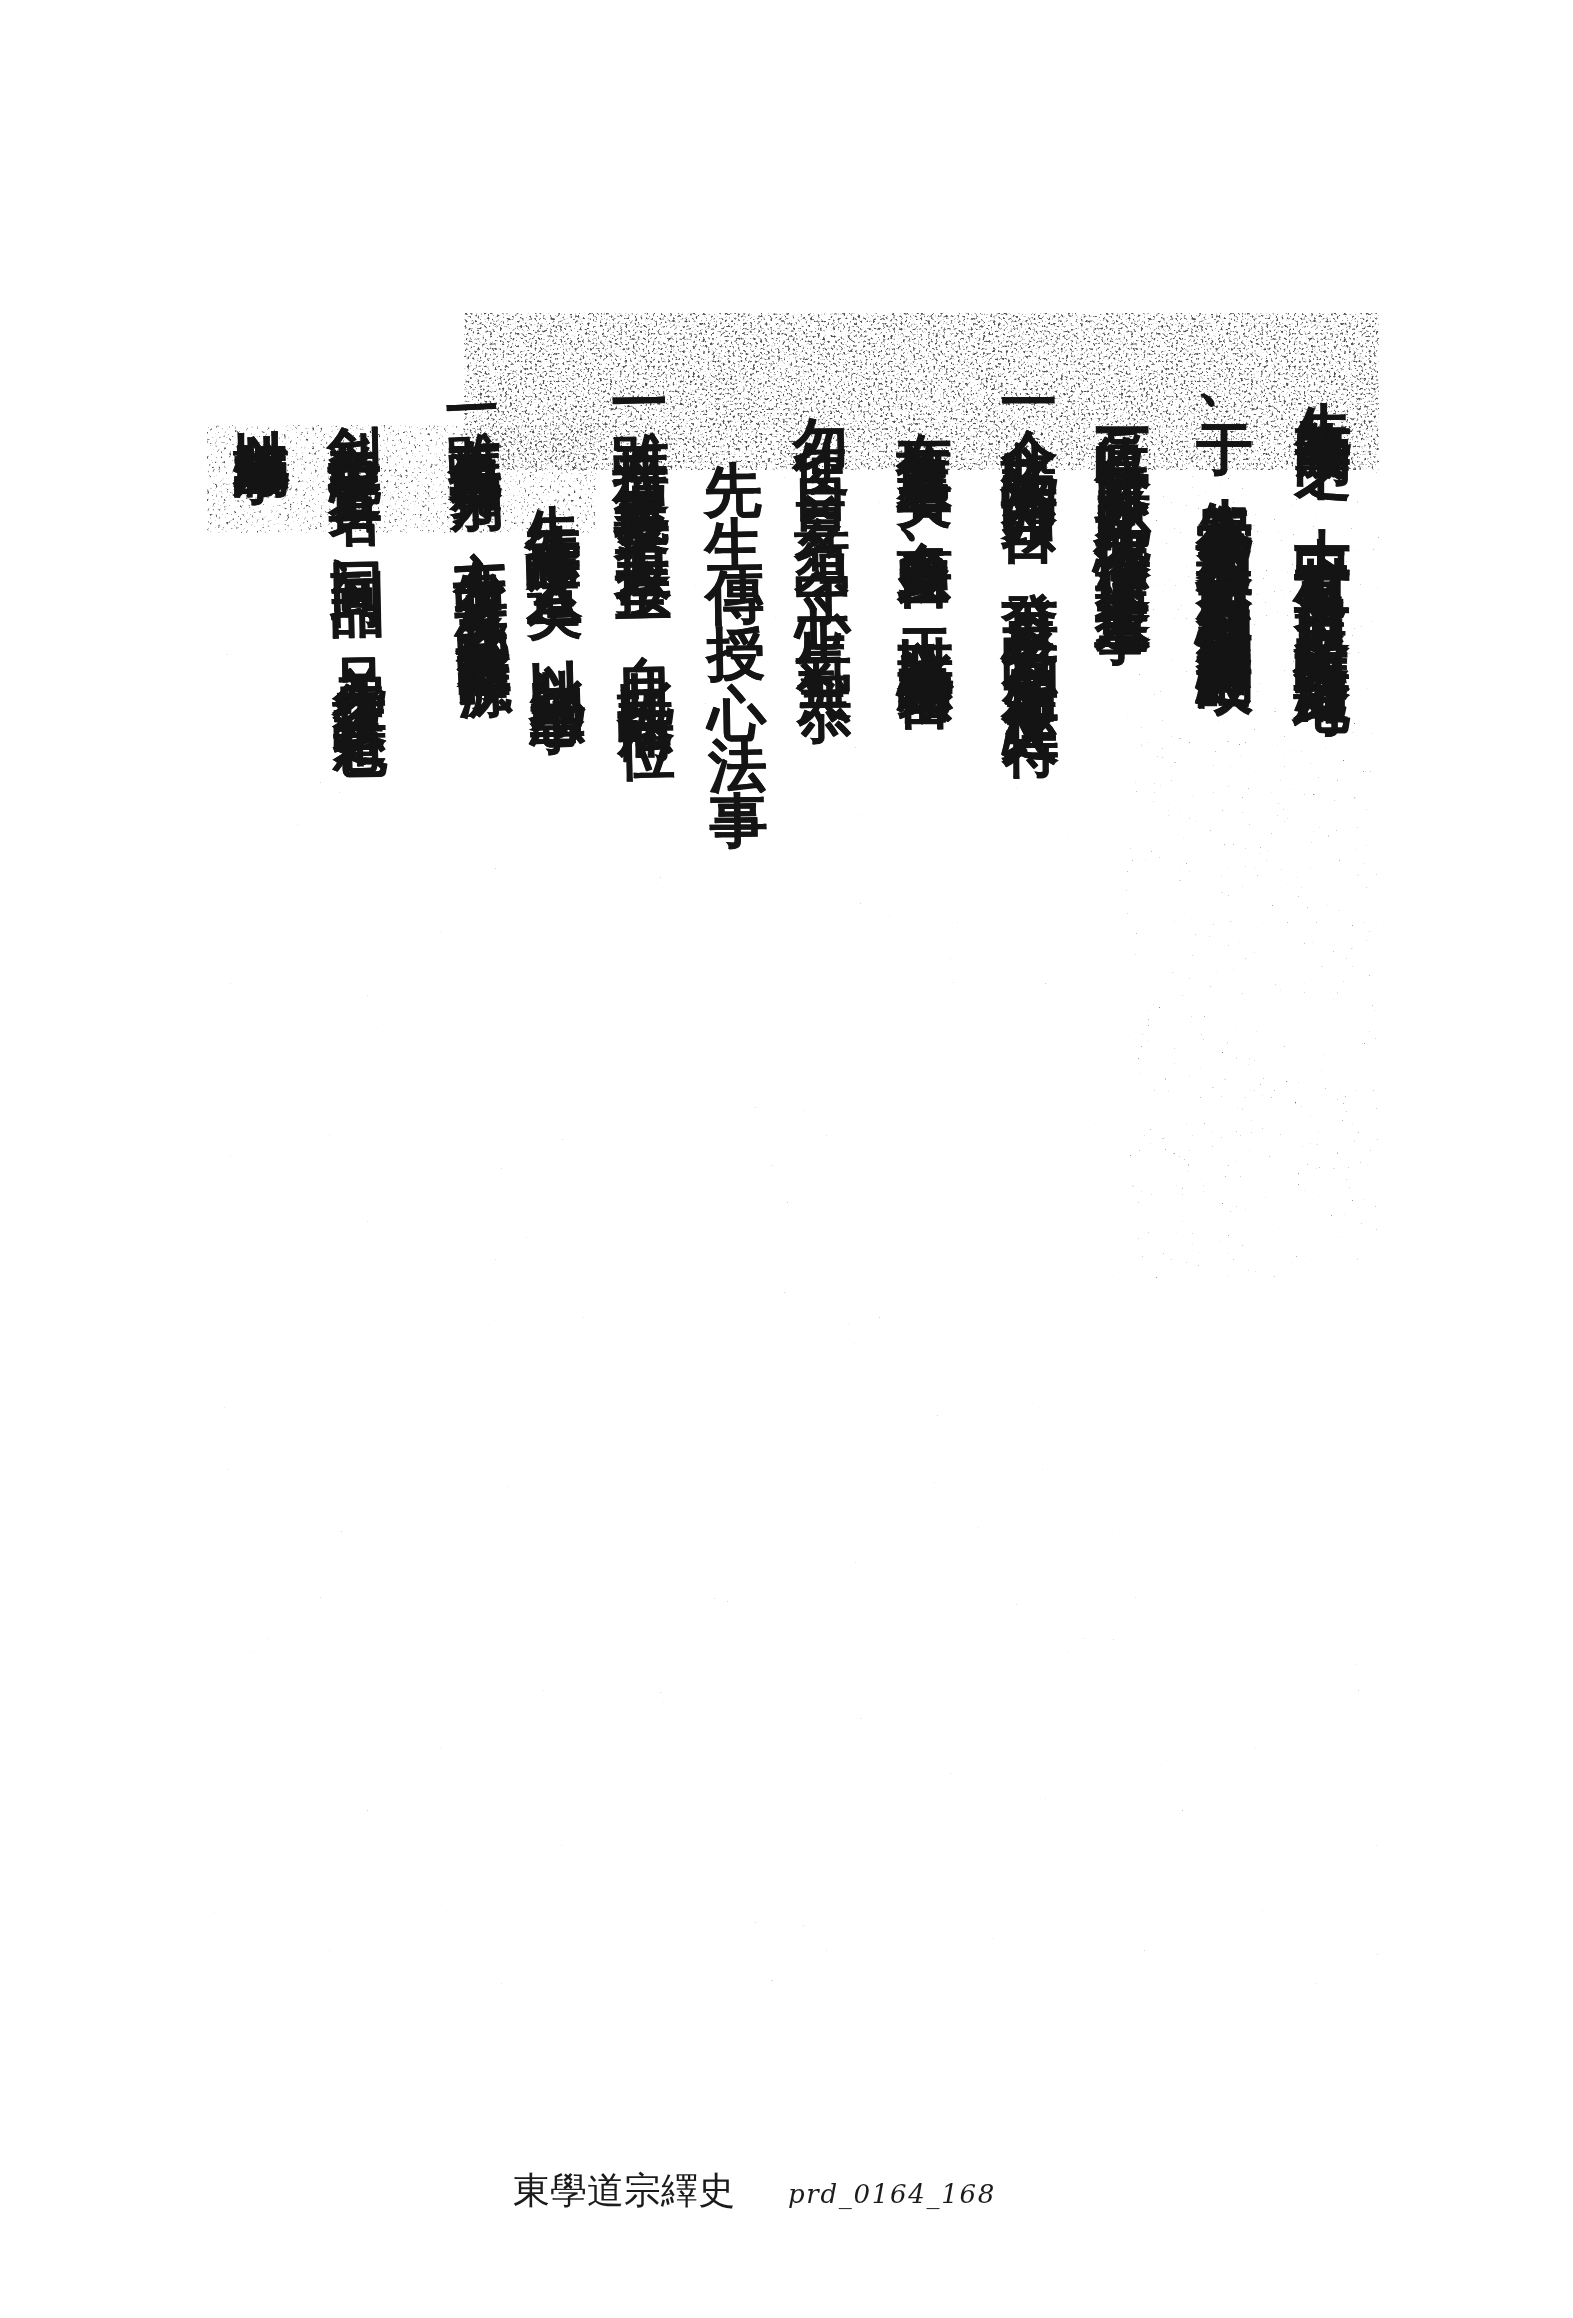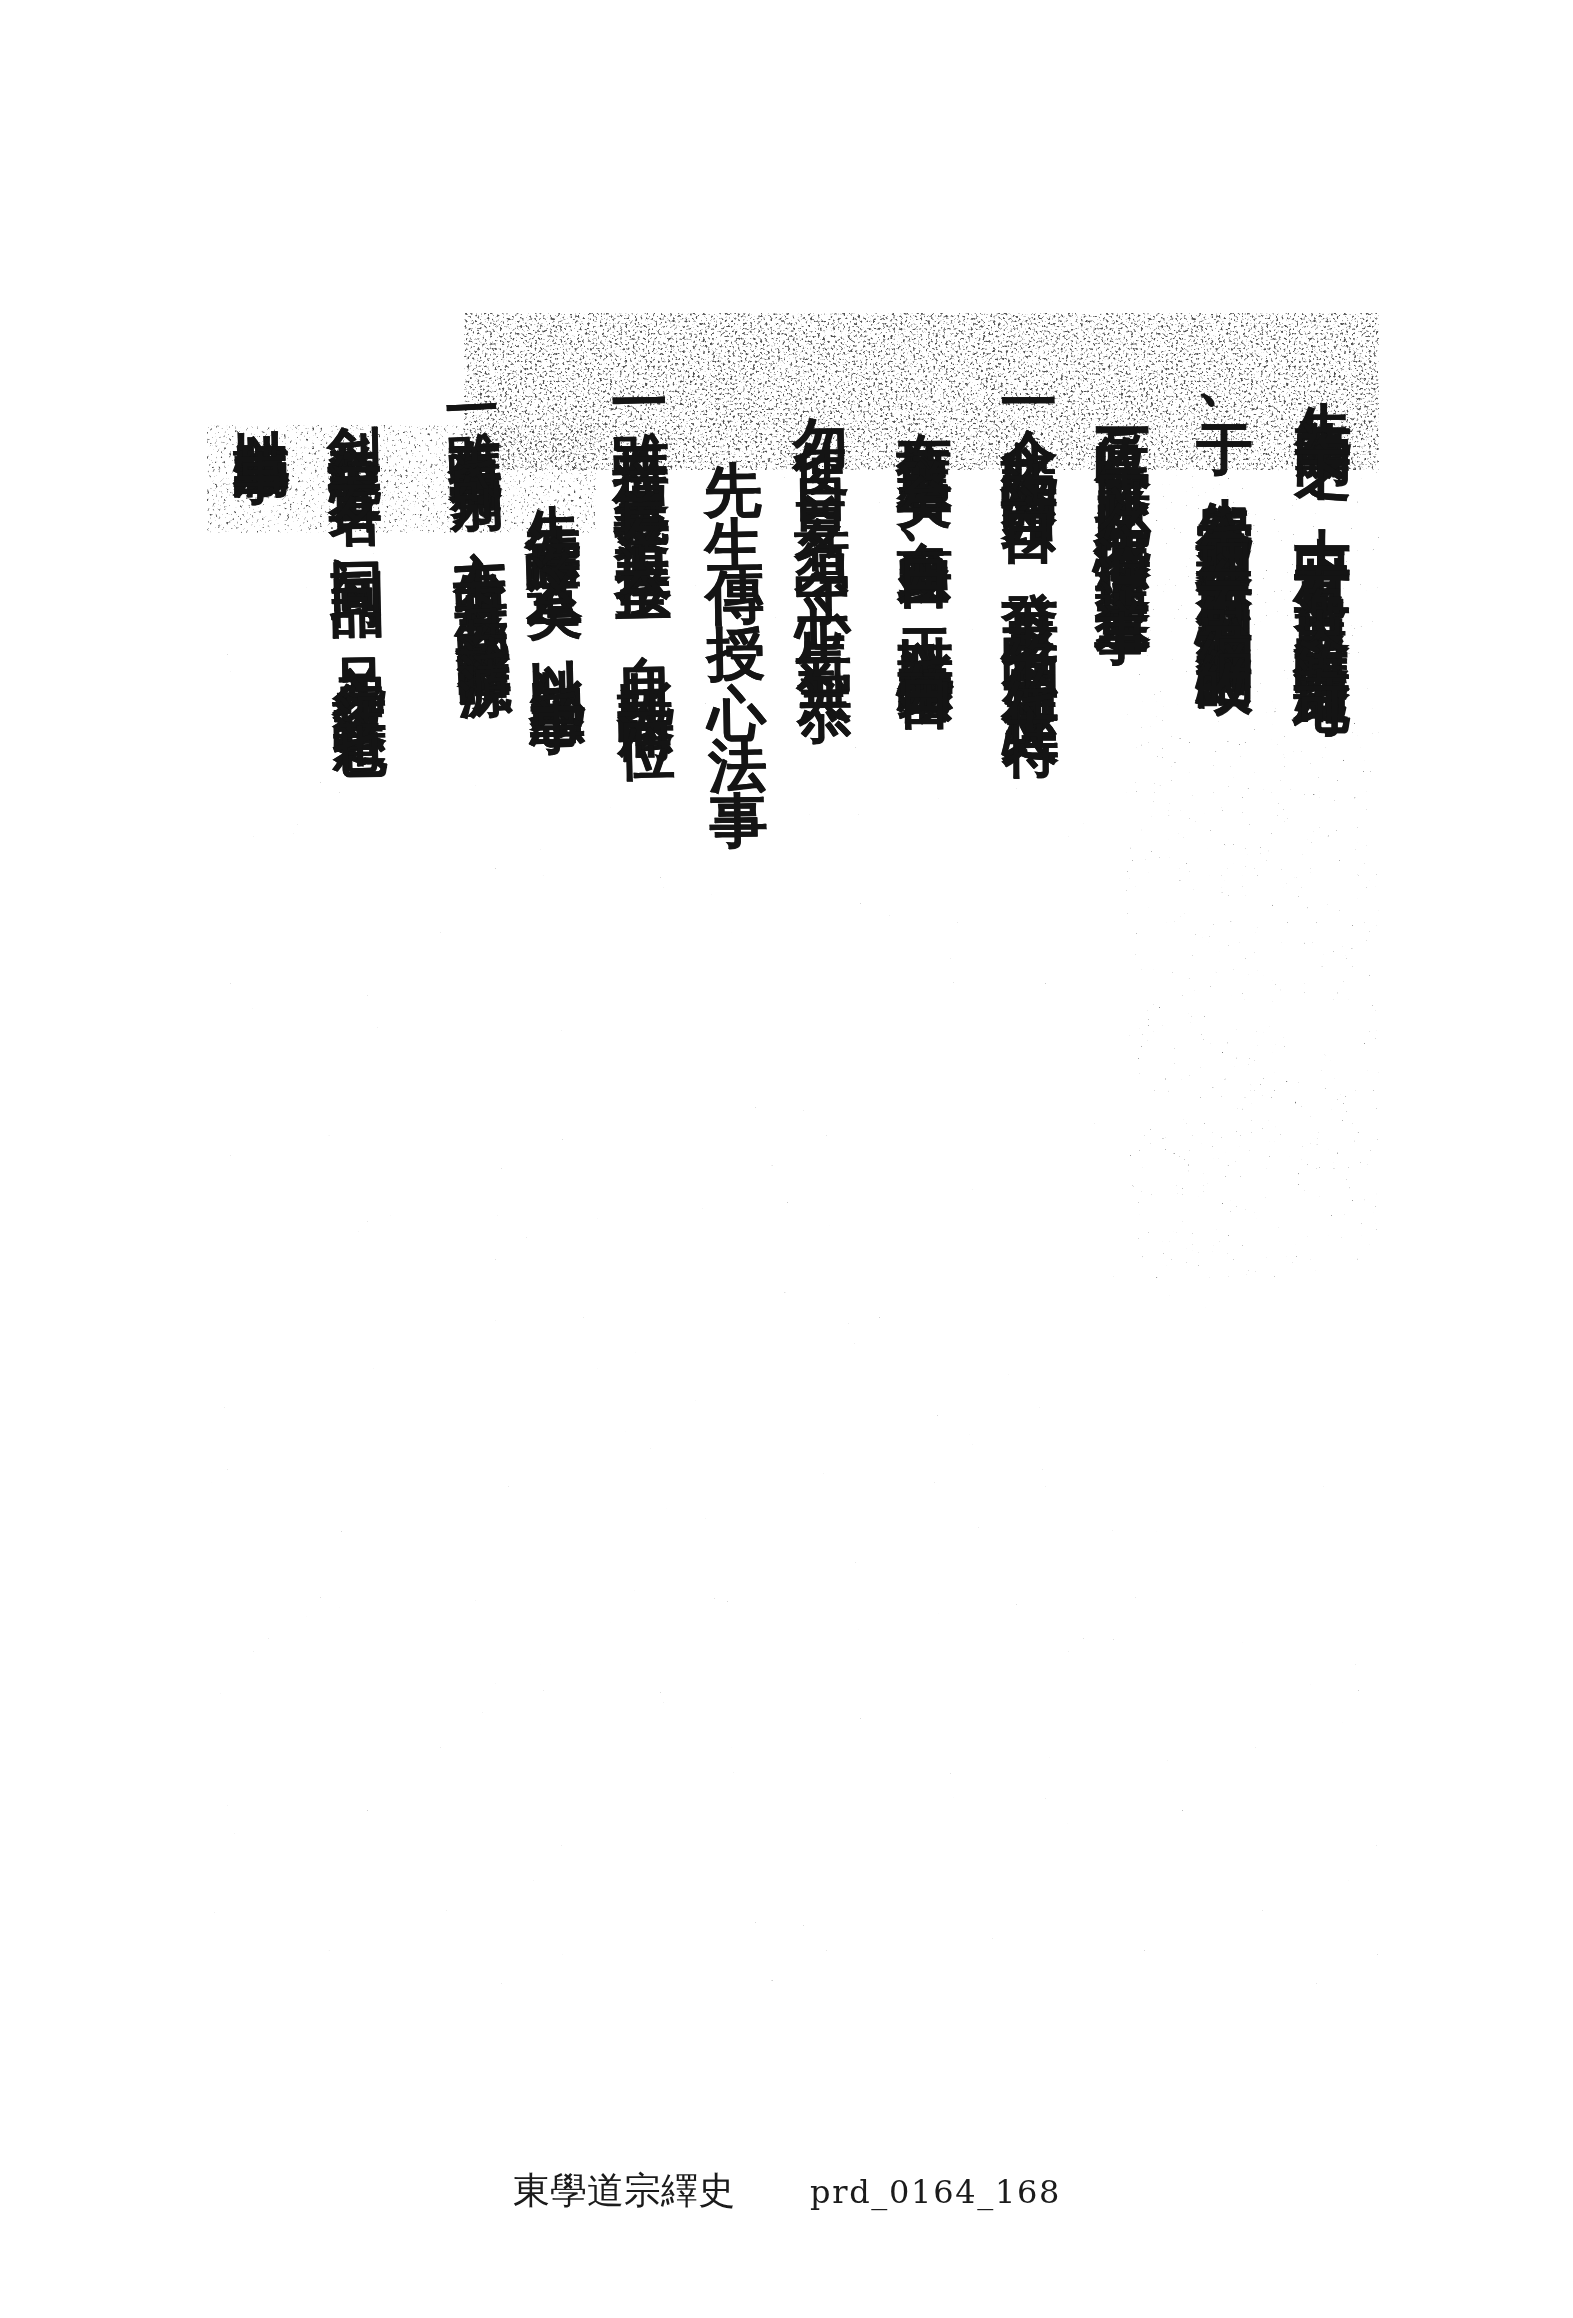--- a/index.html
+++ b/index.html
@@ -64,23 +64,24 @@
     height: 43px;
     white-space: nowrap;
     color: #1b1b1b;
     font-family: "DejaVu Serif", "Liberation Serif", serif;
   }
   #caption .title {
     font-size: 37px;
     letter-spacing: 0px;
   }
   #caption .code {
-    font-size: 32px;
-    margin-left: 75px;
+    font-size: 26px;
+    margin-left: 53px;
     letter-spacing: 1.7px;
+    font-style: italic;
   }
 </style>
 </head>
 <body>
 
 <div id="page">
 
   <div id="scan">
 
     <svg class="noise" style="left:257px; top:0; " width="915" height="157" xmlns="http://www.w3.org/2000/svg" viewBox="0 0 1105 190">

